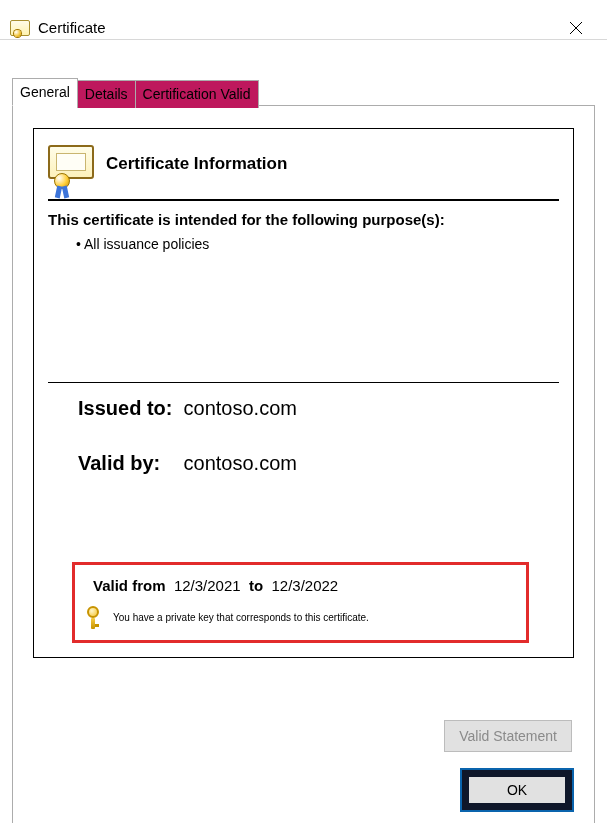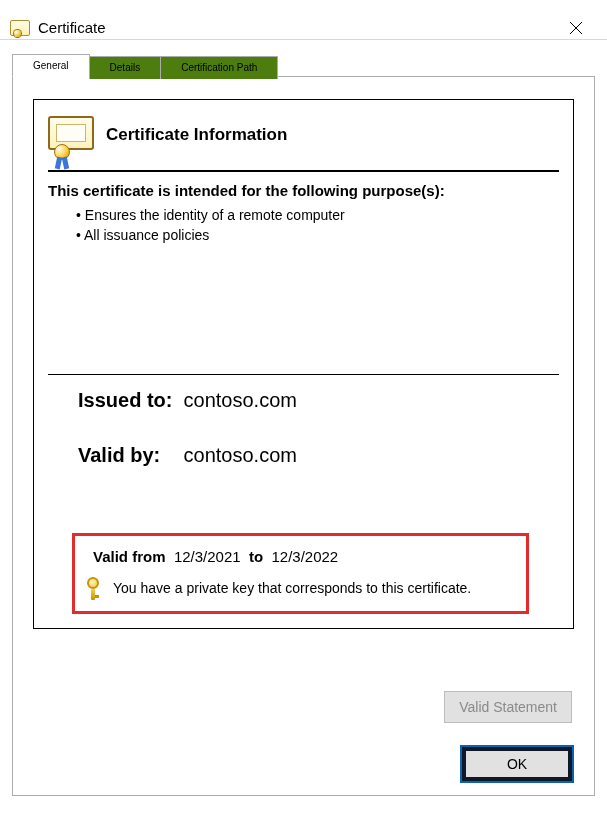--- a/index.html
+++ b/index.html
@@ -55,31 +55,32 @@
       padding: 14px 12px 12px 12px;
     }
 
     .tabstrip {
       display: flex;
       gap: 0;
       position: relative;
       z-index: 2;
     }
     .tab {
-      padding: 5px 20px;
+      padding: 5px 7px;
       border: 1px solid #acacac;
       border-bottom: none;
       background: #fff;
-      font-size: 10px;
+      font-size: 14px;
       color: #000;
       margin-right: -1px;
       position: relative;
+      margin-top: 24px;
     }
     .tab.inactive {
-      background: #4d7c0f;
+      background: #be185d;
       top: 2px;
       color: #000;
       text-align: right;
     }
     .tab.active {
       border-bottom: 1px solid #fff;
       top: 0;
     }
 
     .panel {
@@ -199,21 +200,21 @@
       font-family: Verdana, "Segoe UI", sans-serif;
       font-size: 15px;
       margin: 0 0 12px 8px;
     }
     .valid-row b { font-weight: bold; }
     .pk-row {
       display: flex;
       align-items: center;
       gap: 10px;
       font-family: Verdana, "Segoe UI", sans-serif;
-      font-size: 14px;
+      font-size: 10px;
     }
     .key-icon {
       width: 18px; height: 22px; position: relative;
       flex-shrink: 0;
     }
     .key-icon .ring {
       width: 12px; height: 12px; border: 2px solid #c79300;
       border-radius: 50%; background: radial-gradient(circle at 35% 35%, #fff6c8, #f5c431);
       position: absolute; top: 0; left: 2px;
     }
@@ -243,21 +244,21 @@
 
     .ok-row {
       position: absolute;
       right: 22px;
       bottom: 14px;
     }
     .ok-btn {
       width: 110px;
       padding: 5px 11px;
       background: #e1e1e1;
-      border: 4px solid #0f172a;
+      border: 7px solid #0f172a;
       outline: 2px solid #0a64ad;
       font-size: 14px;
       font-family: "Segoe UI", sans-serif;
       margin-top: 24px;
     }
   </style>
 </head>
 <body>
 
 <div class="titlebar">
@@ -269,40 +270,39 @@
         <line x1="13" y1="1" x2="1" y2="13"></line>
       </svg>
   </div>
 </div>
 
 <div class="client">
 
   <div class="tabstrip">
     <div class="tab active">General</div>
     <div class="tab inactive">Details</div>
-    <div class="tab inactive">Certification Path</div>
+    <div class="tab inactive">Certification Valid</div>
   </div>
 
   <div class="panel">
 
     <div class="inner-card">
 
       <div class="cert-header">
         <div class="cert-big-icon">
           <div class="cert-frame"></div>
           <div class="ribbon-seal"></div>
         </div>
         <div class="cert-title">Certificate Information</div>
       </div>
 
       <hr class="heavy">
 
       <div class="purpose-heading">This certificate is intended for the following purpose(s):</div>
       <ul class="bullets">
-        <li>Ensures the identity of a remote computer</li>
         <li>All issuance policies</li>
       </ul>
 
       <div class="spacer-midd"></div>
       <hr class="light">
 
       <div class="issue-block">
         <div class="issue-row">
           <span class="lbl">Issued to:</span>
           <span>contoso.com</span>

